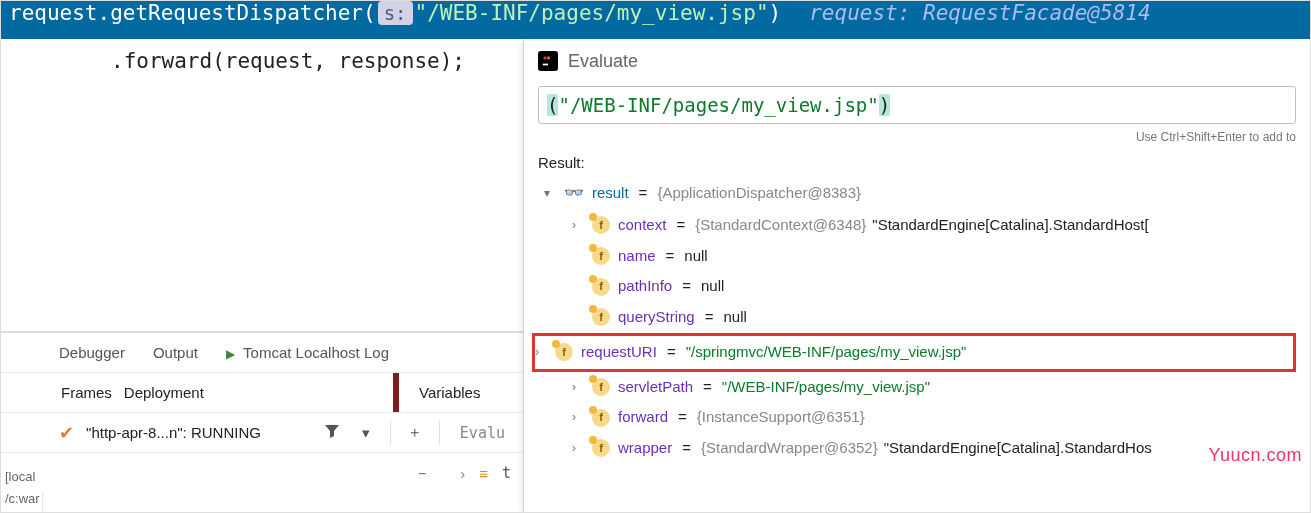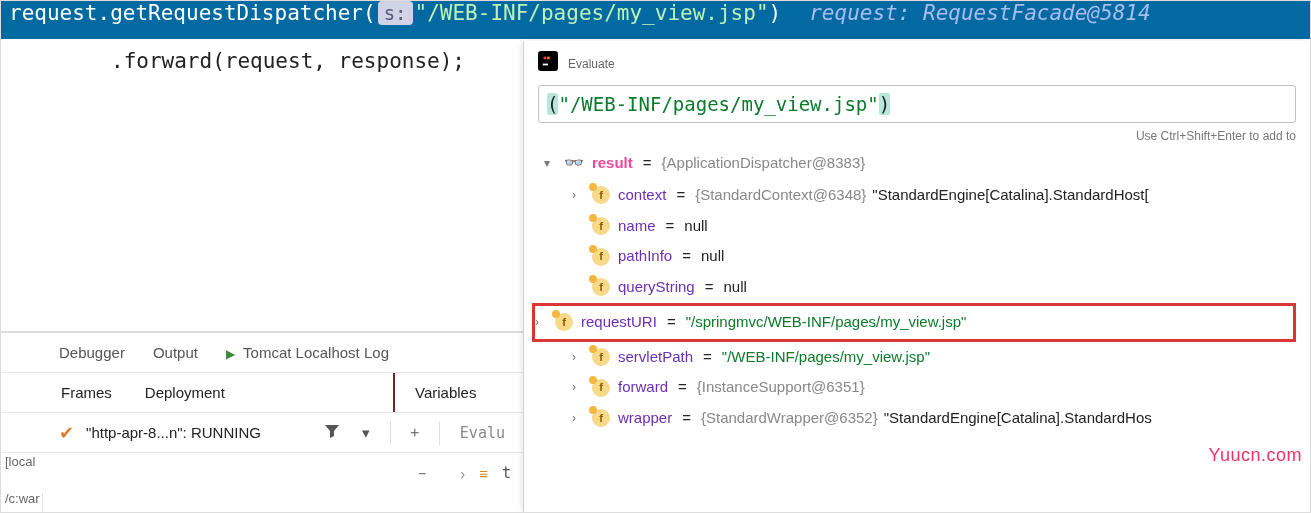--- a/index.html
+++ b/index.html
@@ -19,60 +19,60 @@
   
   .left-panel { position: absolute; left: 0; top: 330px; right: 0; border-top: 2px solid #dcdcdc; background: #fafafa; }
 
   .gutter-col { position: absolute; left: 0; top: 350px; width: 42px; height: 163px; border-right: 1px solid #e2e2e2; background:#fff;}
   .gutter-icon { color: #888; font-family: monospace; display:flex; align-items:center; justify-content:center; height:28px; font-size:18px;}
 
   .tabs-row { display: flex; align-items: center; height: 40px; padding-left: 58px; gap: 28px; color: #555; font-size: 15px; border-bottom: 1px solid #e6e6e6; background:#fff;}
   .tabs-row .tab { cursor: pointer; }
   .tabs-row .run-icon { color: #3b8a3b; font-size: 12px; margin-right: 4px; }
 
-  .frames-row { display: flex; align-items: center; height: 40px; padding-left: 60px; gap: 33px; font-size: 15px; background:#fff; border-bottom: 1px solid #e6e6e6;}
+  .frames-row { display: flex; align-items: center; height: 40px; padding-left: 60px; gap: 12px; font-size: 15px; background:#fff; border-bottom: 1px solid #e6e6e6;}
   .frames-row .hdr { color: #222; }
-  .vars-cell { margin-left: auto; padding: 0 20px; border-left: 2px solid #7f1d1d; height: 100%; display:flex; align-items:center; color:#222; width: 130px;}
+  .vars-cell { margin-left: auto; padding: 0 20px; border-left: 6px solid #7f1d1d; height: 100%; display:flex; align-items:center; color:#222; width: 130px;}
 
   .thread-row { display: flex; align-items: center; height: 40px; padding-left: 48px; gap: 6px; font-size: 15px; background:#fff; border-bottom: 1px solid #e6e6e6;}
   .thread-row .check { color: #e07b2e; font-size: 18px; margin: 0 6px 0 10px; }
   .thread-row .label { font-weight: 400; }
   .thread-row .tools { margin-left: auto; display: flex; align-items: center; gap: 14px; padding-right: 12px; color:#555;}
   .thread-row .filter-icon, .thread-row .chev, .thread-row .plus { width:20px; text-align:center;}
   .thread-row .vline { border-left: 1px solid #e0e0e0; height: 24px; }
   .thread-row .evalu { color:#888; font-family: Consolas, monospace; padding:0 6px;}
 
   .stack-row { display: flex; align-items: center; height: 40px; padding-left: 78px; font-size: 15px; background:#fff; }
   .stack-row .tools2 { margin-left: auto; display: flex; align-items: center; gap: 14px; padding-right: 12px; color:#555;}
   .stack-row .minus { width:20px; text-align:center;}
-  .left-strip { position:absolute; left:0; bottom:7px; height:40px; display:flex; align-items:center; font-size:13px; color:#666; padding-left:4px; gap:17px; flex-direction:column; justify-content:flex-end; align-items:flex-start; width:50px;}
+  .left-strip { position:absolute; left:0; bottom:7px; height:40px; display:flex; align-items:center; font-size:13px; color:#666; padding-left:4px; gap:2px; flex-direction:column; justify-content:flex-end; align-items:flex-start; width:50px;}
   .left-strip span { white-space:nowrap; font-size:13px; height:20px;}
 
   
   .eval-popup { position: absolute; left: 522px; top: 40px; right: 0; bottom: 0; background: #fff; border-left: 1px solid #d0d0d0; padding: 10px 14px 0 14px; box-shadow: -2px 0 6px rgba(0,0,0,0.08);}
-  .eval-title-row { display: flex; align-items: flex-end; gap: 10px; color: #666; font-size: 12px; margin-bottom: 14px; }
+  .eval-title-row { display: flex; align-items: flex-start; gap: 10px; color: #666; font-size: 18px; margin-bottom: 14px; }
   .ij-icon { width: 20px; height: 20px; background: #000; display:inline-flex; align-items:center; justify-content:center; border-radius:3px;}
   .ij-icon svg { width:14px; height:14px;}
   .field-label { color: #222; font-size: 15px; margin: 10px 0 6px 0; }
   .expr-input { width: 100%; height: 38px; border: 1px solid #bfbfbf; border-radius: 3px; padding: 4px 8px; font-family: Consolas, monospace; font-size: 19px; display:flex; align-items:center; overflow:hidden; white-space:nowrap;}
   .expr-input .m { color: #222; }
   .expr-input .p { color: #222; }
   .expr-input .strg { color: #0b7a2b; }
   .expr-input .hl { background: #b7e7d9; border-radius:2px; padding:0 0px;}
   .hint-line { text-align: right; color: #777; font-size: 12px; margin-top: 6px; }
 
   .tree { margin-top: 4px; font-size: 15px; line-height: 2.05; }
   .tree-row { display: flex; align-items: center; gap: 6px; white-space: nowrap; }
   .ind0 { padding-left: 6px; }
   .ind1 { padding-left: 34px; }
   .tw { color: #777; width: 14px; display:inline-block; font-size:12px;}
   .glasses { color: #b58a00; font-size:16px; margin-right:2px;}
   .f-badge { width: 18px; height: 18px; border-radius: 50%; background: #f7d98a; color: #8a5a00; font-size: 11px; font-weight: bold; display: inline-flex; align-items: center; justify-content: center; margin-right: 2px; position:relative;}
   .f-badge::before { content:""; position:absolute; left:-3px; top:-3px; width:8px; height:8px; border-radius:50%; background:#f5b742;}
-  .k-result { color: #ec4899; font-weight: 700; }
+  .k-result { color: #0369a1; font-weight: 400; }
   .k-field { color: #6b2fb3; }
   .eq { color: #222; padding: 0 4px; }
   .v-obj { color: #888; }
   .v-str { color: #0b7a2b; }
   .v-null { color: #222; }
   .v-quoted { color: #222; }
   .highlight-box { border: 3px solid #d93636; padding: 1px 6px 1px 0; margin-left: -6px; }
 
   .watermark { position: absolute; right: 8px; bottom: 46px; color: #e36; font-size: 18px; font-family: Arial; letter-spacing: 0.5px;}
 </style>
@@ -155,20 +155,21 @@
       <span>Evaluate</span>
     </div>
 
     <div class="expr-input">
         <span class="p hl">(</span>
         <span class="strg">"/WEB-INF/pages/my_view.jsp"</span>
         <span class="p hl">)</span>
     </div>
     <div class="hint-line">Use Ctrl+Shift+Enter to add to</div>
 
+    <div class="field-label">Result:</div>
 
     <div class="tree">
       <div class="tree-row ind0">
         <span class="tw">▾</span>
         <span class="glasses">👓</span>
         <span class="k-result">result</span>
         <span class="eq">=</span>
         <span class="v-obj">{ApplicationDispatcher@8383}</span>
       </div>
       <div id="fields-container">

